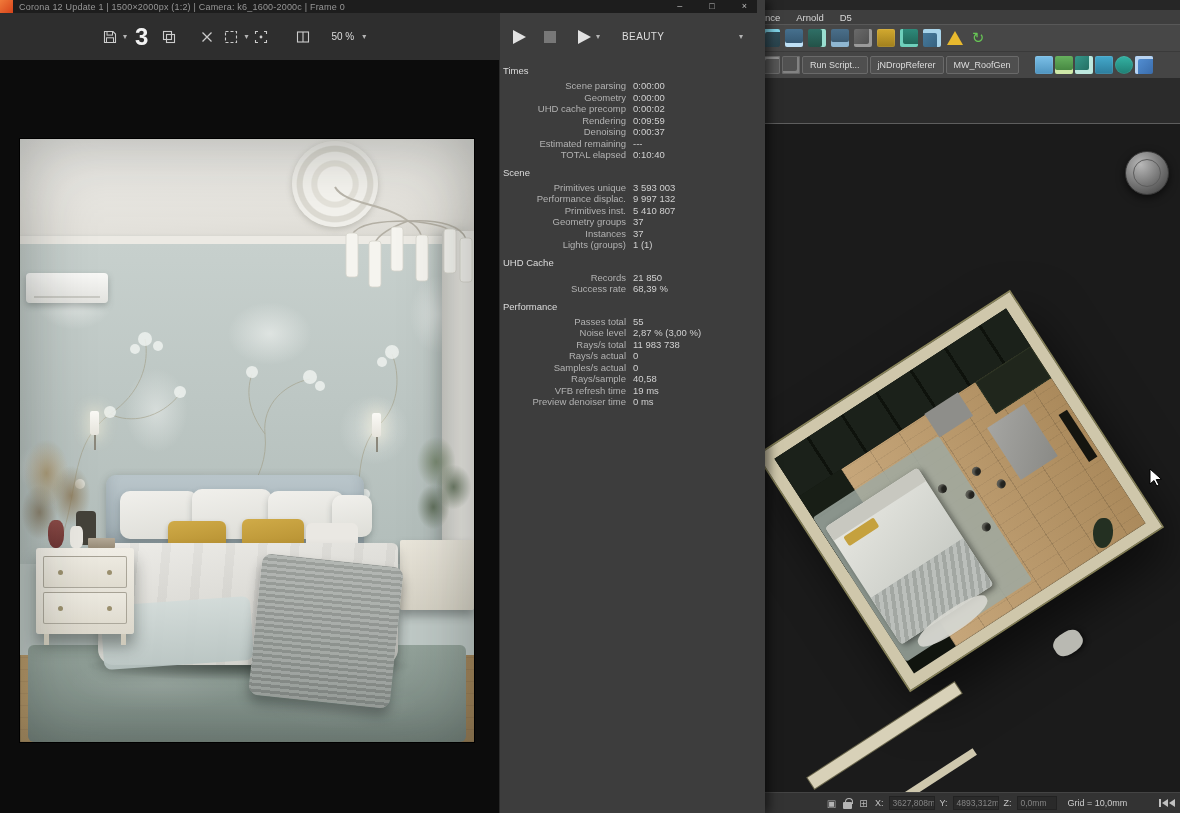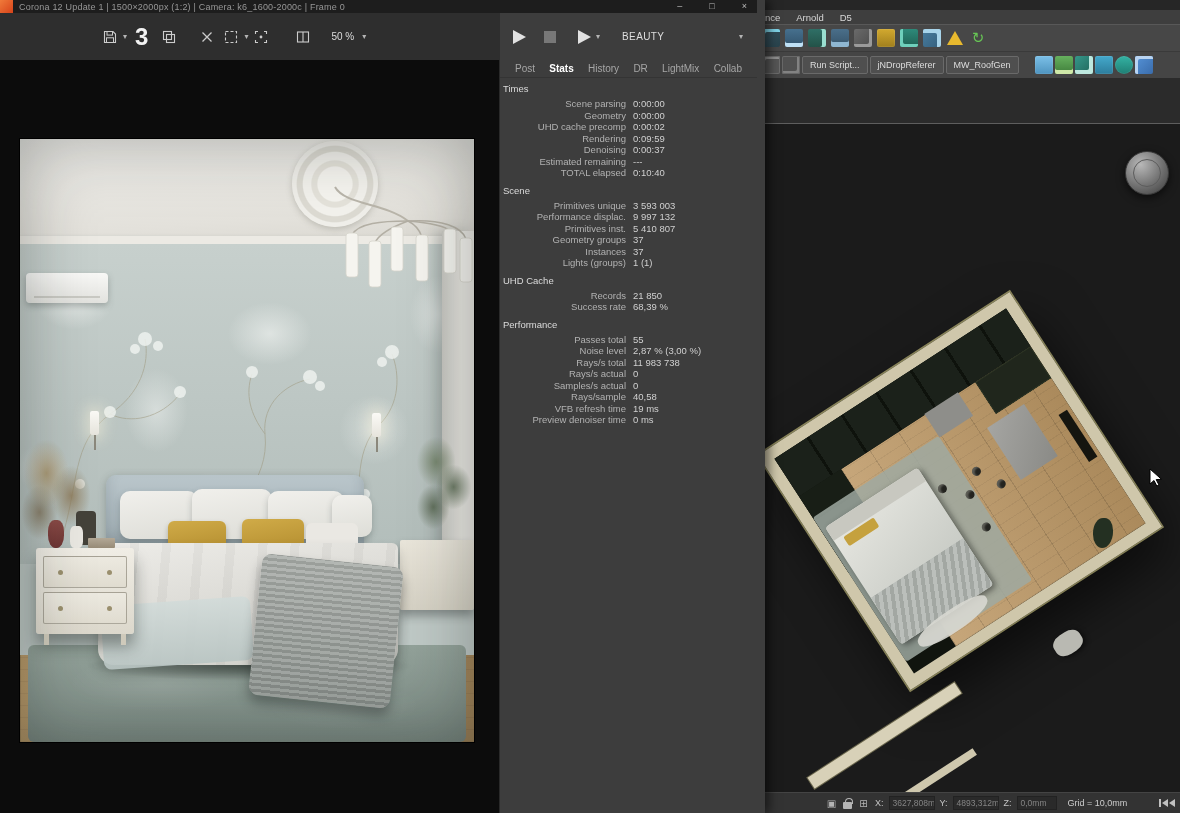--- a/index.html
+++ b/index.html
@@ -472,28 +472,20 @@
       <div class="panel-controls">
         <span class="play-tri"></span>
         <span class="stop-sq"></span>
         <span class="render-grp">
           <span class="play-tri"></span>
           <span class="caret">▾</span>
         </span>
         <span class="passname">BEAUTY</span>
         <span class="caret panel-caret-end">▾</span>
       </div>
-      <div class="tabs">
-        <span>Post</span>
-        <span class="active">Stats</span>
-        <span>History</span>
-        <span>DR</span>
-        <span>LightMix</span>
-        <span>Collab</span>
-      </div>
 
       <div class="statswrap">
         <div class="ssec">
           <div class="shead">Times</div>
           <div>
 
               <div class="srow">
                 <span class="sl">Scene parsing</span>
                 <span class="sv">0:00:00</span>
               </div>

